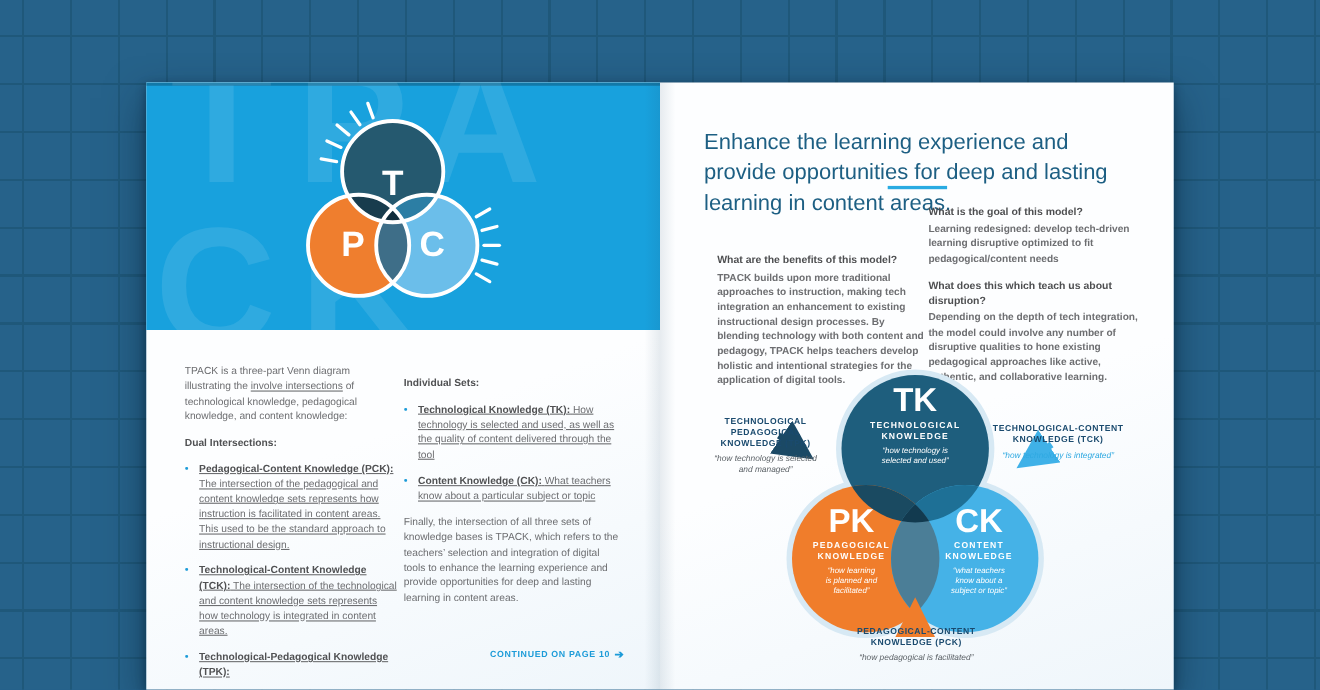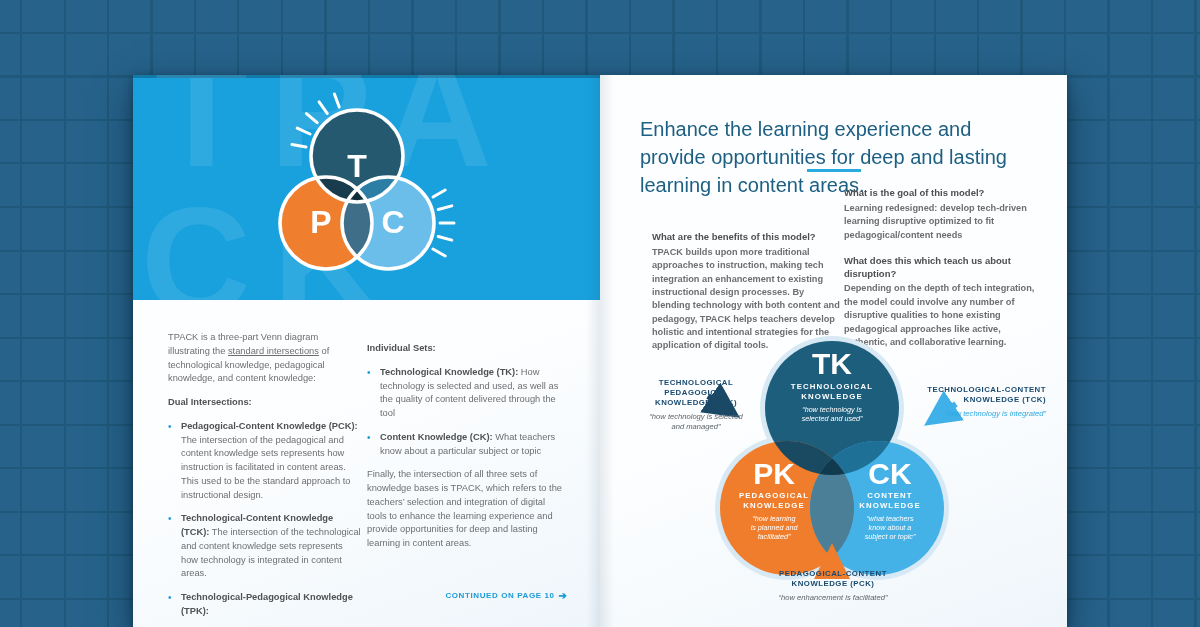--- a/index.html
+++ b/index.html
@@ -30,21 +30,21 @@
   .banner-venn{position:absolute;left:109px;top:11px;}
 
   
   .lp-col{position:absolute;top:256px;color:#6D6E71;font-size:9.3px;line-height:1.48;}
   .lp-col1{left:35px;width:194px;}
   .lp-col2{left:234px;width:196px;top:262px;}
   .lp-title{color:#1C9BD8;font-size:15px;font-weight:bold;margin:0 0 8px 0;letter-spacing:.3px;}
   .subhead{font-weight:bold;color:#505153;margin:13px 0 7px 0;}
   .lp-col p{margin:0 0 10px 0;}
   .underlined{text-decoration:underline;cursor:pointer;}
-  ul.blist{list-style:none;margin:0;padding:0;}
+  ul.blist{list-style:none;margin:0;padding:0;text-decoration:underline;}
   ul.blist li{position:relative;padding-left:13px;margin-bottom:10px;}
   ul.blist li::before{content:"•";position:absolute;left:0;top:0;color:#1C9BD8;font-size:10px;}
   .lead{font-weight:bold;color:#505153;}
   .closing{margin-top:16px;}
   .continued{position:absolute;right:33px;bottom:26px;color:#1C9BD8;font-weight:bold;
     font-size:8px;letter-spacing:.6px;cursor:pointer;}
   .continued .arrow{font-size:10px;margin-left:4px;letter-spacing:0;vertical-align:-1px;}
 
   
   .rp-heading{position:absolute;left:40px;top:40px;width:400px;color:#1D5F83;
@@ -56,21 +56,21 @@
   .qa-q{font-weight:bold;color:#4D4E50;font-size:9.5px;margin:0 0 2px 0;line-height:1.35;}
   .qa-a{margin:0 0 13px 0;font-weight:bold;}
 
   .big-venn{position:absolute;left:72px;top:235px;}
 
   .venn-label{position:absolute;text-align:center;line-height:1.3;}
   .vl-head{font-weight:bold;color:#1A4A6E;font-size:7.8px;letter-spacing:.5px;}
   .vl-quote{font-style:italic;font-size:7.6px;color:#5C6267;margin-top:4px;}
   .vl-quote.blue{color:#2FA9E1;}
   .label-tpk{left:43px;top:303px;width:106px;}
-  .label-tck{left:306px;top:310px;width:140px;text-align:right;}
+  .label-tck{left:292px;top:310px;width:140px;}
   .label-pck{left:133px;top:494px;width:200px;text-align:center;}
 
   svg text{font-family:"Liberation Sans", sans-serif;}
   .circ-abbr{font-weight:bold;fill:#fff;}
   .circ-name{font-weight:bold;fill:#fff;letter-spacing:1.1px;}
   .circ-quote{font-style:italic;fill:#fff;}
 </style>
 </head>
 <body>
 
@@ -122,21 +122,21 @@
           <line x1="76" y1="58" x2="88.2" y2="65"></line>
         </g>
 
         <text class="circ-abbr" x="0" y="-14" font-size="32" text-anchor="middle">T</text>
         <text class="circ-abbr" x="-36" y="42" font-size="32" text-anchor="middle">P</text>
         <text class="circ-abbr" x="36" y="42" font-size="32" text-anchor="middle">C</text>
       </svg>
     </div>
 
     <div class="lp-col lp-col1">
-      <p class="intro"><span>TPACK is a three-part Venn diagram illustrating the </span><span class="underlined">standard intersections</span><span> of technological knowledge, pedagogical knowledge, and content knowledge:</span></p>
+      <p class="intro"><span>TPACK is a three-part Venn diagram illustrating the </span><span class="underlined">involve intersections</span><span> of technological knowledge, pedagogical knowledge, and content knowledge:</span></p>
       <p class="subhead">Dual Intersections:</p>
       <ul class="blist">
         <li><span class="lead">Pedagogical-Content Knowledge (PCK):</span> <span>The intersection of the pedagogical and content knowledge sets represents how instruction is facilitated in content areas. This used to be the standard approach to instructional design.</span></li>
         <li><span class="lead">Technological-Content Knowledge (TCK):</span> <span>The intersection of the technological and content knowledge sets represents how technology is integrated in content areas.</span></li>
         <li><span class="lead">Technological-Pedagogical Knowledge (TPK):</span> </li>
       </ul>
     </div>
 
     <div class="lp-col lp-col2">
       <p class="subhead" style="margin-top:5px">Individual Sets:</p>
@@ -235,18 +235,18 @@
 
     <div class="venn-label label-tck">
       <div class="vl-head">TECHNOLOGICAL-CONTENT</div>
       <div class="vl-head">KNOWLEDGE (TCK)</div>
       <div class="vl-quote blue">“how technology is integrated”</div>
     </div>
 
     <div class="venn-label label-pck">
       <div class="vl-head">PEDAGOGICAL-CONTENT</div>
       <div class="vl-head">KNOWLEDGE (PCK)</div>
-      <div class="vl-quote">“how enhancement is facilitated”</div>
+      <div class="vl-quote">“how pedagogical is facilitated”</div>
     </div>
   </div>
 
   <div class="fold"></div>
 </div>
 
 </body></html>

